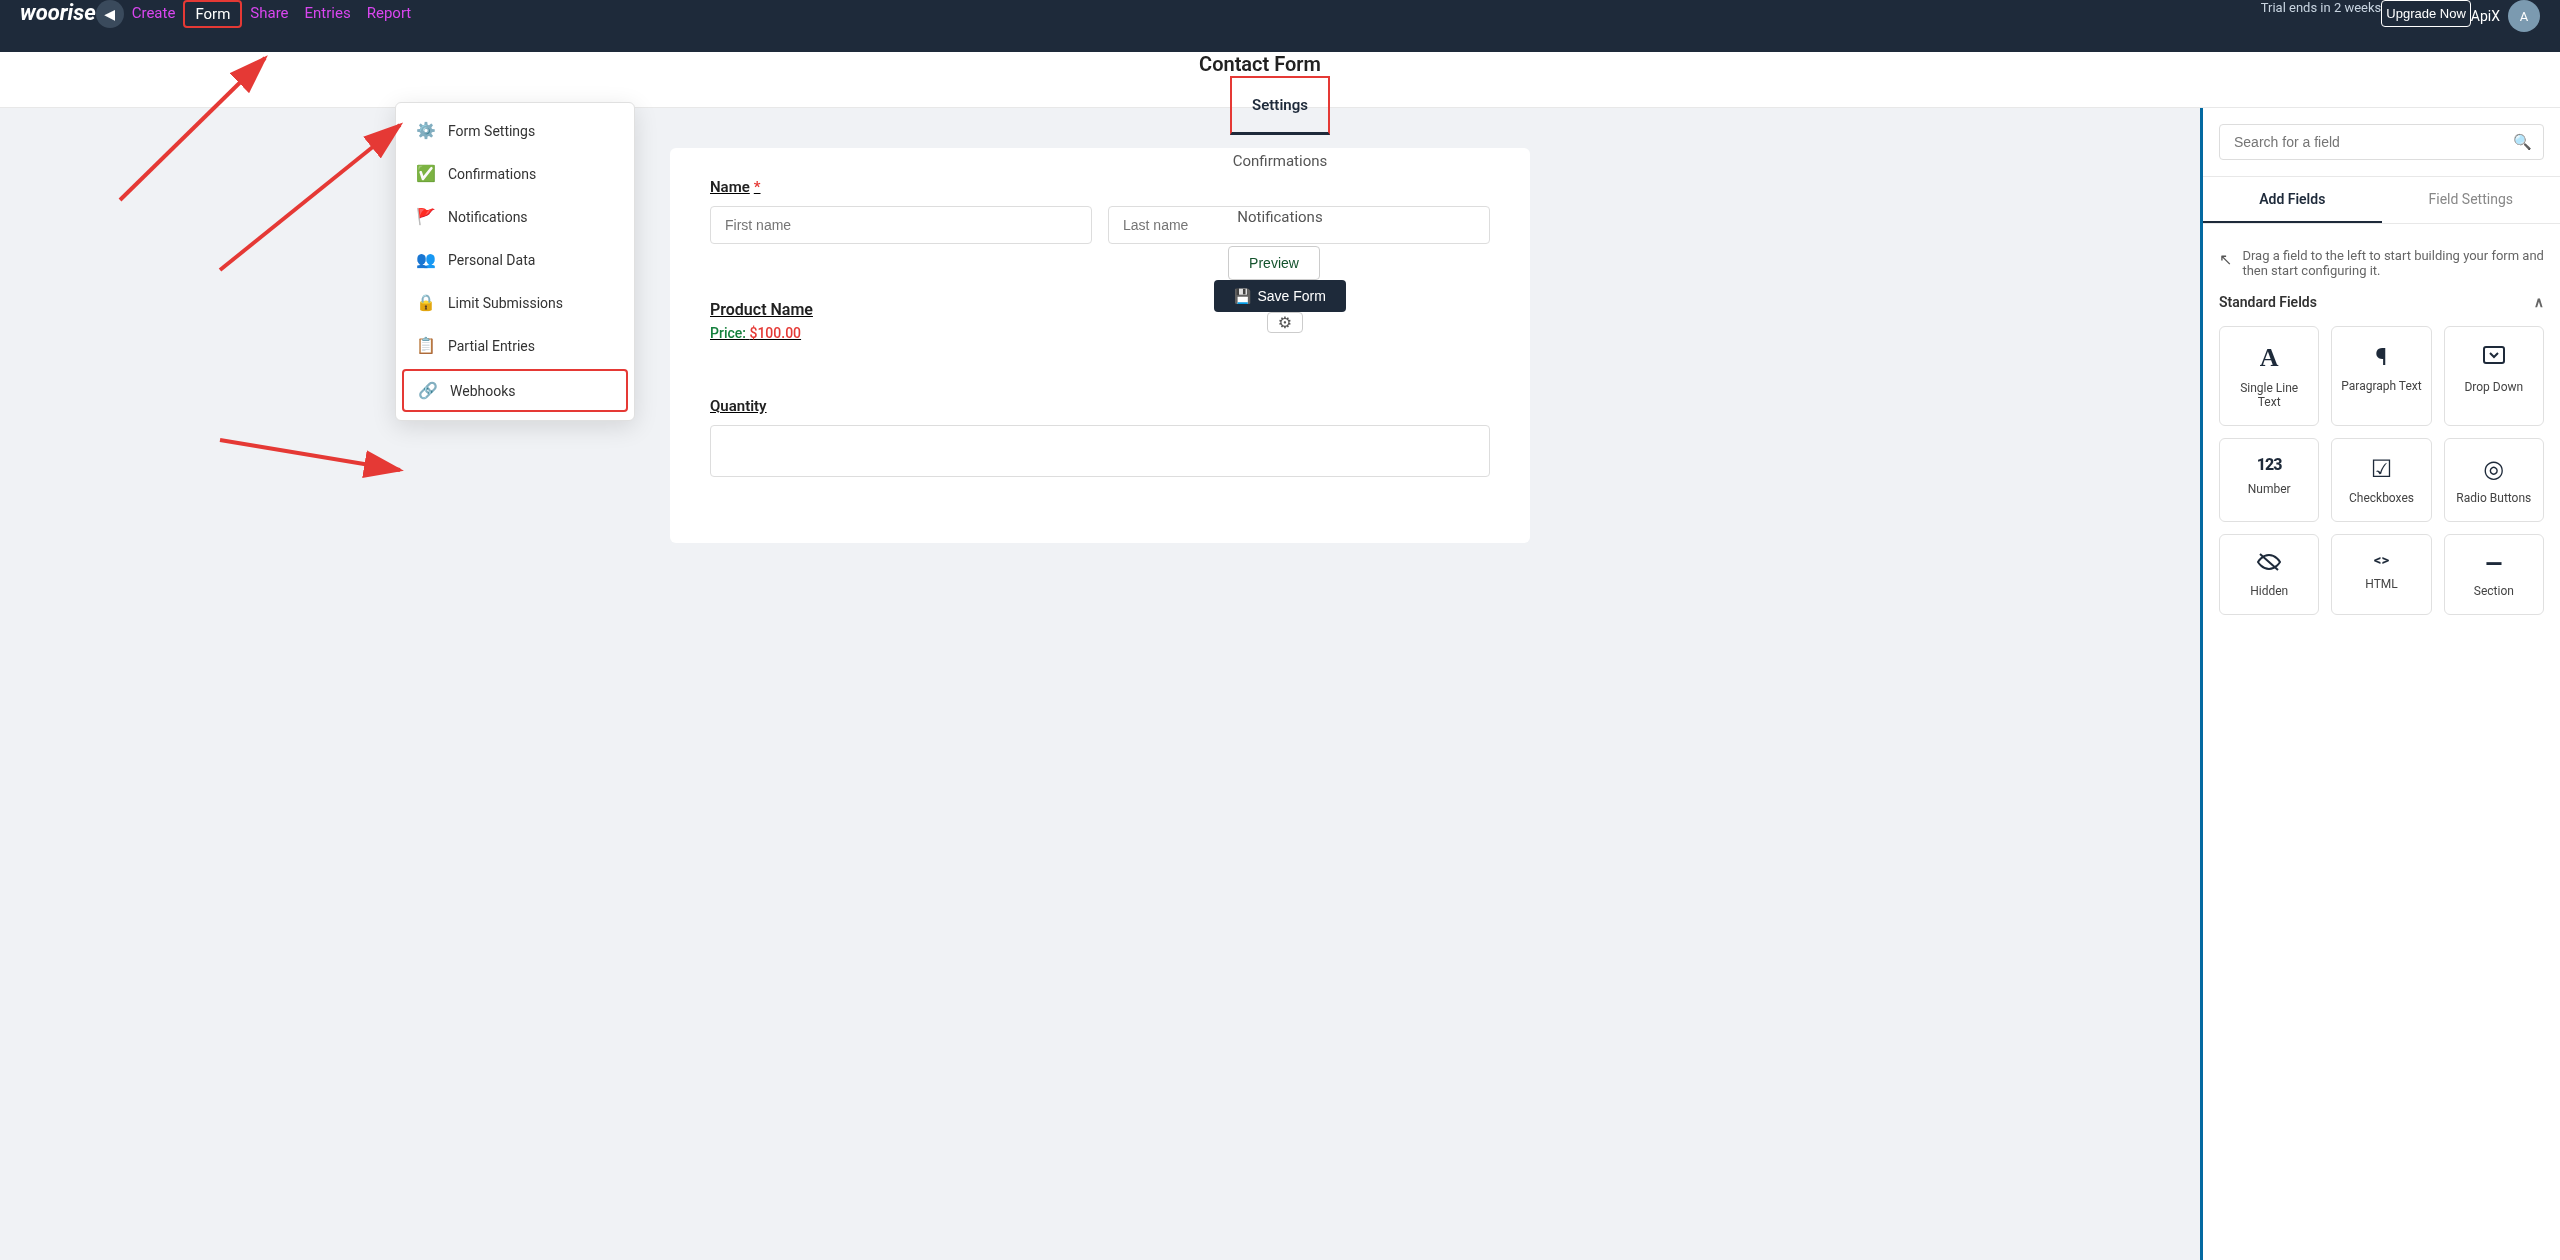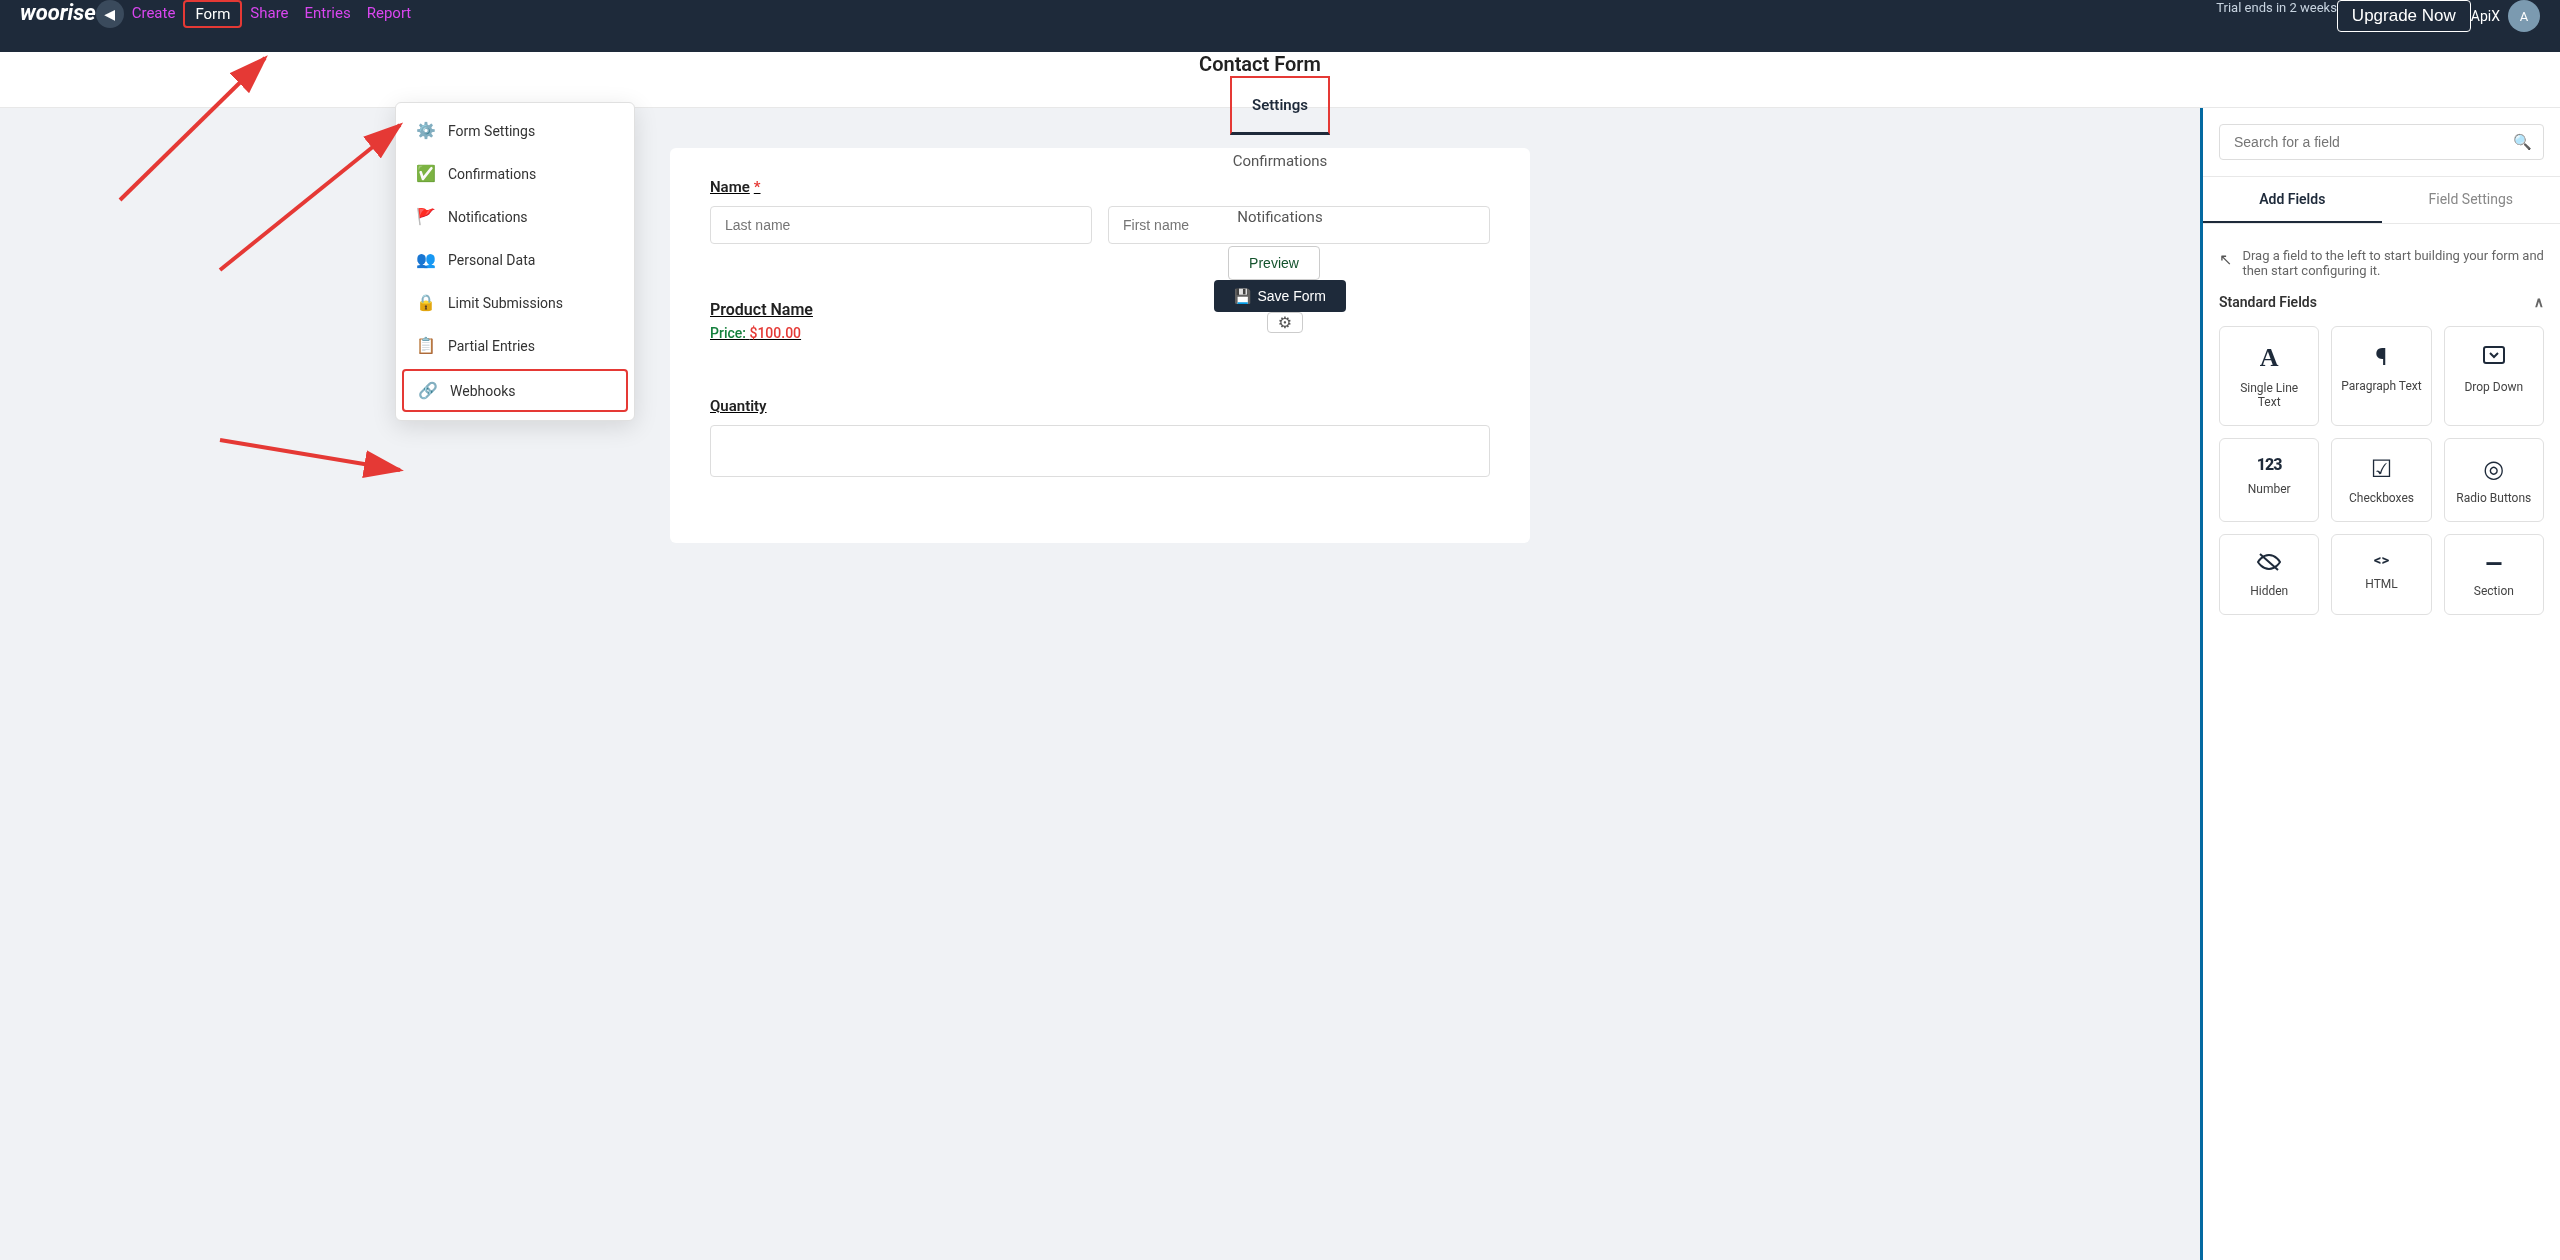--- a/index.html
+++ b/index.html
@@ -46,23 +46,23 @@
     }
     .nav-spacer { flex: 1; }
     .nav-trial {
       color: #c8d4e0;
       font-size: 13px;
     }
     .upgrade-btn {
       border: 1.5px solid white;
       background: transparent;
       color: white;
-      padding: 5px 14px;
-      border-radius: 4px;
-      font-size: 17px;
+      padding: 5px 4px;
+      border-radius: 4px;
+      font-size: 13px;
       cursor: pointer;
     }
     .nav-user {
       display: flex; align-items: center; gap: 8px;
       color: white; font-size: 14px; cursor: pointer;
     }
     .avatar {
       width: 32px; height: 32px; border-radius: 50%;
       background: #7b9ab0;
       display: flex; align-items: center; justify-content: center;
@@ -419,24 +419,24 @@
   <div class="form-canvas">
     <div class="form-section">
 
       <div class="field-row">
         <div class="field-label">
           <span>Name</span>
           <span class="required-star">*</span>
         </div>
         <div class="name-fields">
           <div class="name-field">
-            <input type="text" class="text-input" placeholder="Last name" style="">
+            <input type="text" class="text-input" placeholder="First name" style="">
           </div>
           <div class="name-field">
-            <input type="text" class="text-input" placeholder="First name" style="">
+            <input type="text" class="text-input" placeholder="Last name" style="">
           </div>
         </div>
       </div>
 
       <div class="field-row" style="padding: 20px 0;">
         <div class="product-name">Product Name</div>
         <div class="product-price">
           <span>Price:</span>
           <span style="color:#e53935; font-weight:500;">$100.00</span>
         </div>

